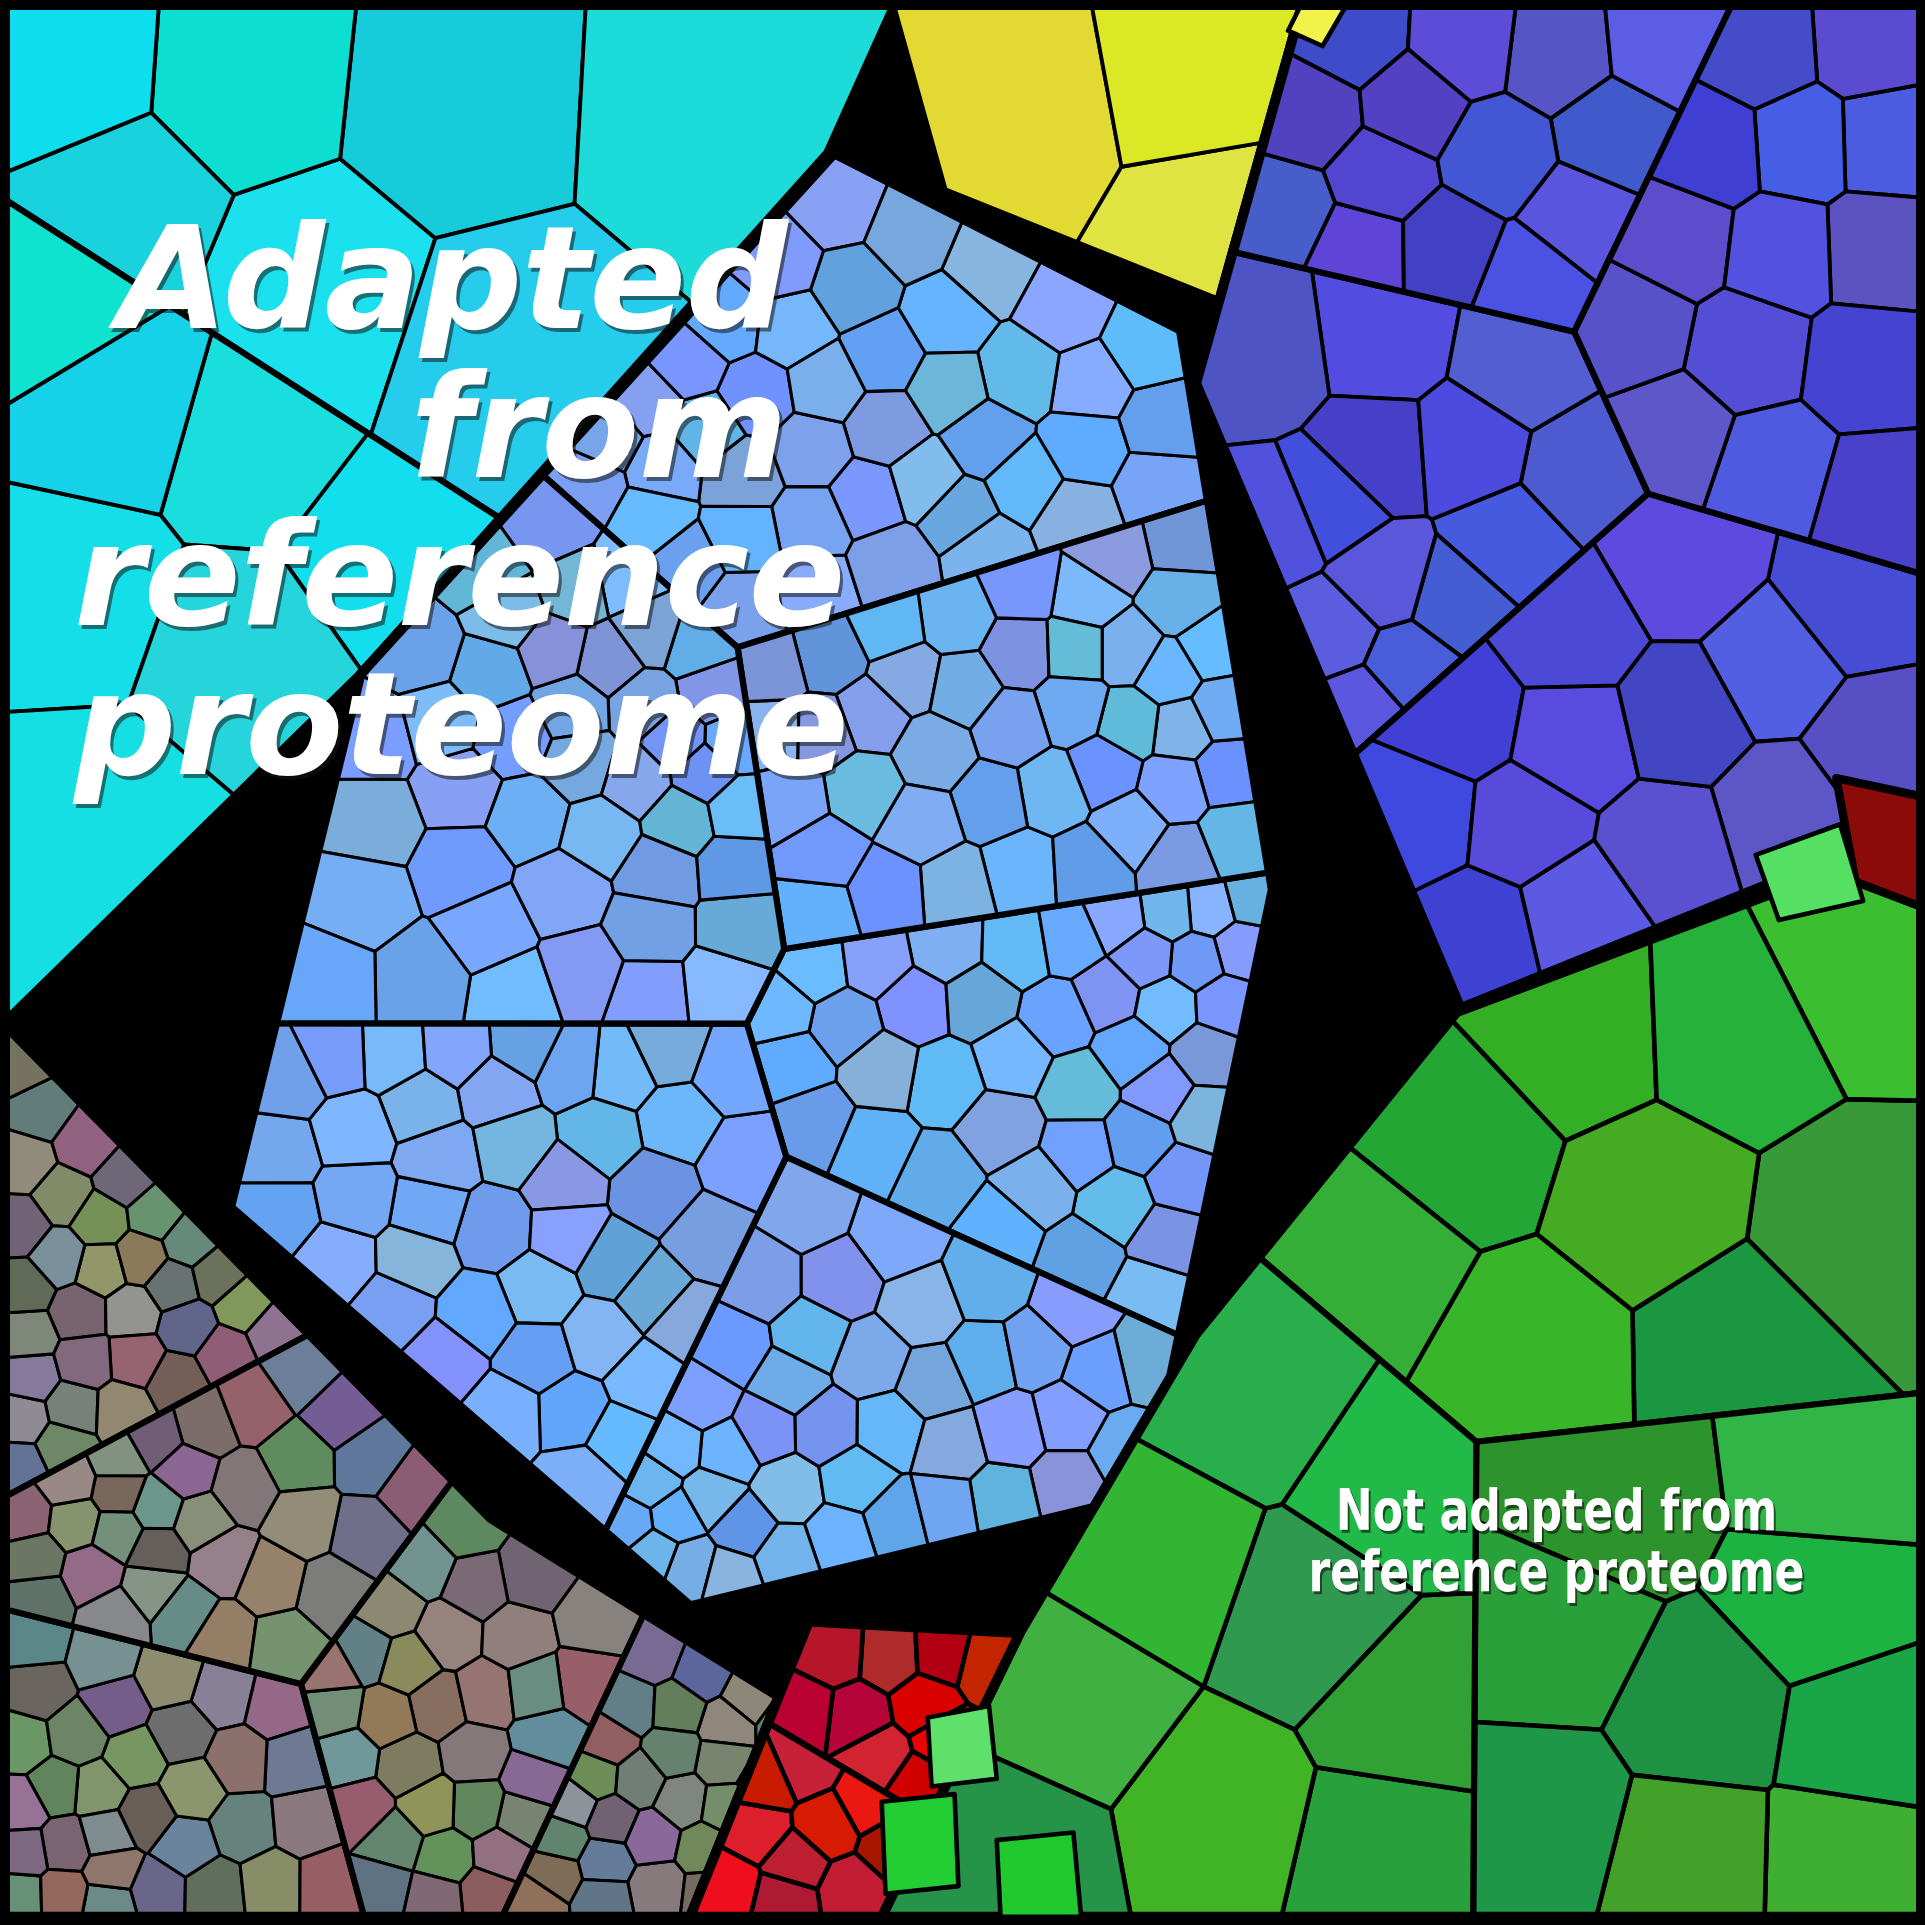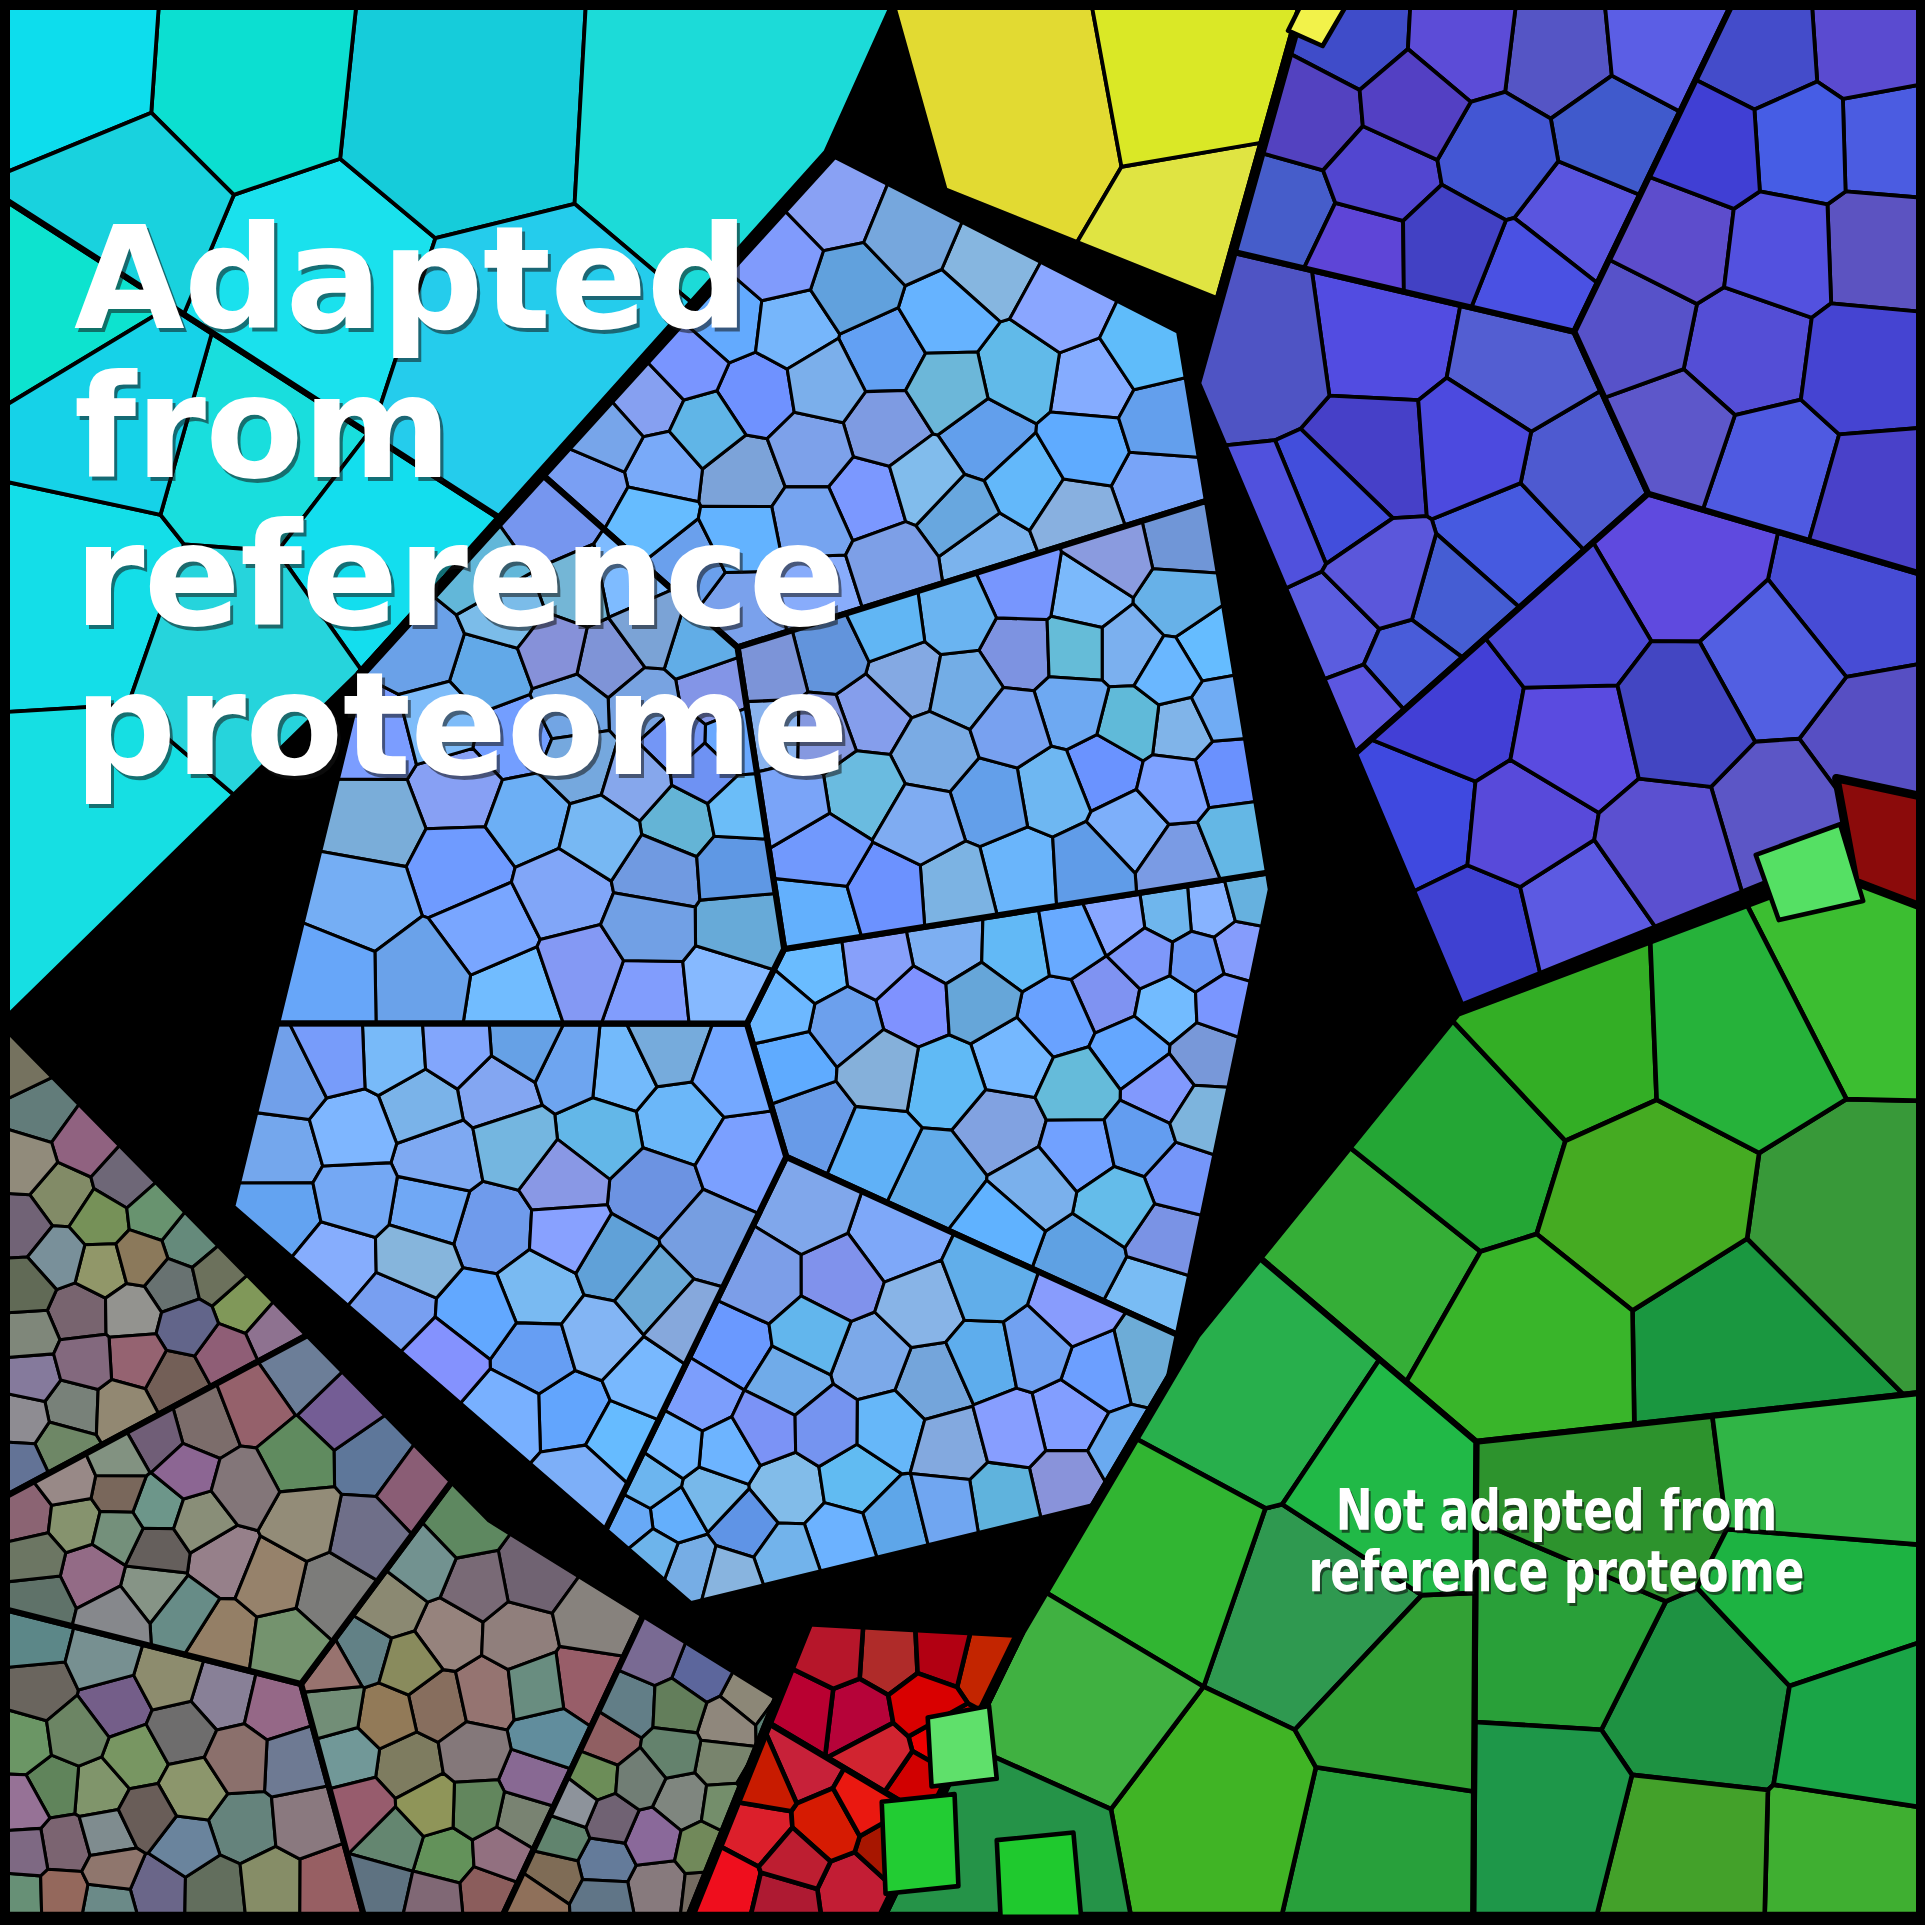--- a/index.html
+++ b/index.html
@@ -16,22 +16,23 @@
     color:#ffffff;
     font-weight:bold;
     line-height:1.04;
     text-shadow: 3.1px 3.8px 0 rgba(20,20,20,.55);
     white-space:pre-line;
     pointer-events:none;
   }
   #label-adapted{
     left:74px; top:205px; width:713px;
     font-size:143px;
-    text-align:left;
+    text-align:right;
     letter-spacing:-0.8px;
+    font-style:italic;
   }
   #label-notadapted{
     left:1227px; top:1480px; width:659px;
     font-size:57px;
     text-align:center;
     font-stretch:condensed;
     transform:scaleX(.86);
     transform-origin:center center;
     line-height:1.07;
     text-shadow: 2.3px 3.1px 0 rgba(15,15,15,.6);

